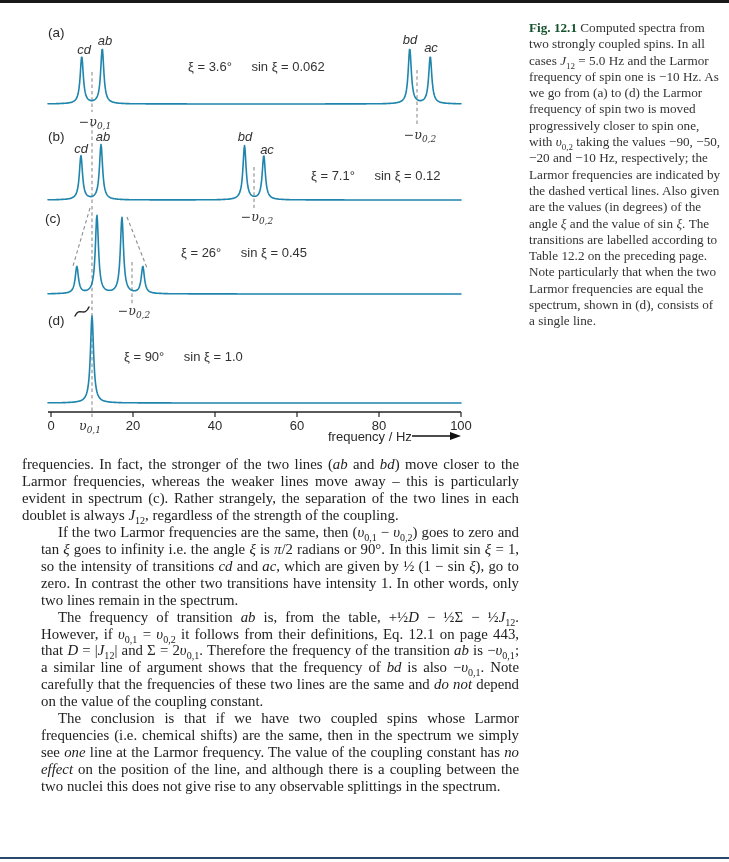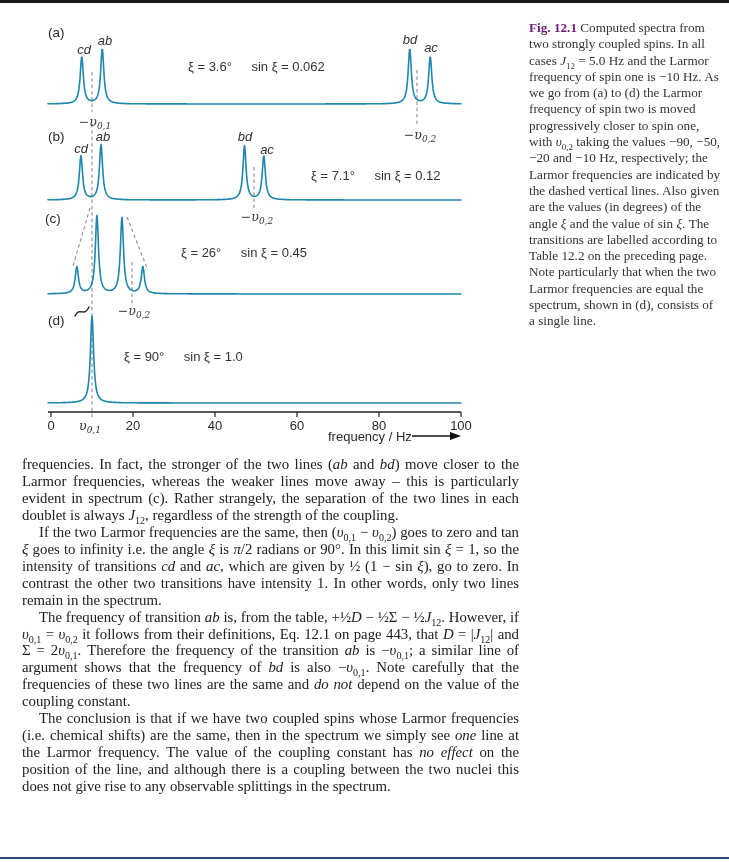--- a/index.html
+++ b/index.html
@@ -4,25 +4,25 @@
 <style>
   html,body{margin:0;padding:0;background:#fff;}
   .page{position:relative;width:729px;height:862px;background:#ffffff;overflow:hidden;
         font-family:"Liberation Serif","DejaVu Serif",serif;}
   .rule-top{position:absolute;left:0;top:0;width:729px;height:3px;background:#1a1a1a;}
   .rule-bottom{position:absolute;left:0;top:857px;width:729px;height:2px;background:#274a6d;}
   .figure-svg{position:absolute;left:0;top:0;width:520px;height:452px;}
   .caption{position:absolute;left:529px;top:20px;width:192px;
            font-size:13.2px;line-height:16.3px;color:#333;text-align:left;}
   .caption b{font-weight:bold;}
-  .fig-label{color:#701a75;text-align:right;}
+  .fig-label{color:#14532d;text-align:right;}
   .body-text{position:absolute;left:22px;top:456px;width:497px;
              font-size:14.8px;line-height:16.95px;color:#212121;text-align:justify;}
   .body-text p{margin:0;padding:0;}
-  .body-text p.indent{text-indent:17px;}
+  .body-text p.indent{text-indent:17px;margin-left:19px;}
   sub{font-size:68%;line-height:0;}
   i{font-style:italic;}
 </style>
 </head>
 <body>
 
 <div class="page">
 
   <div class="rule-top"></div>
 

